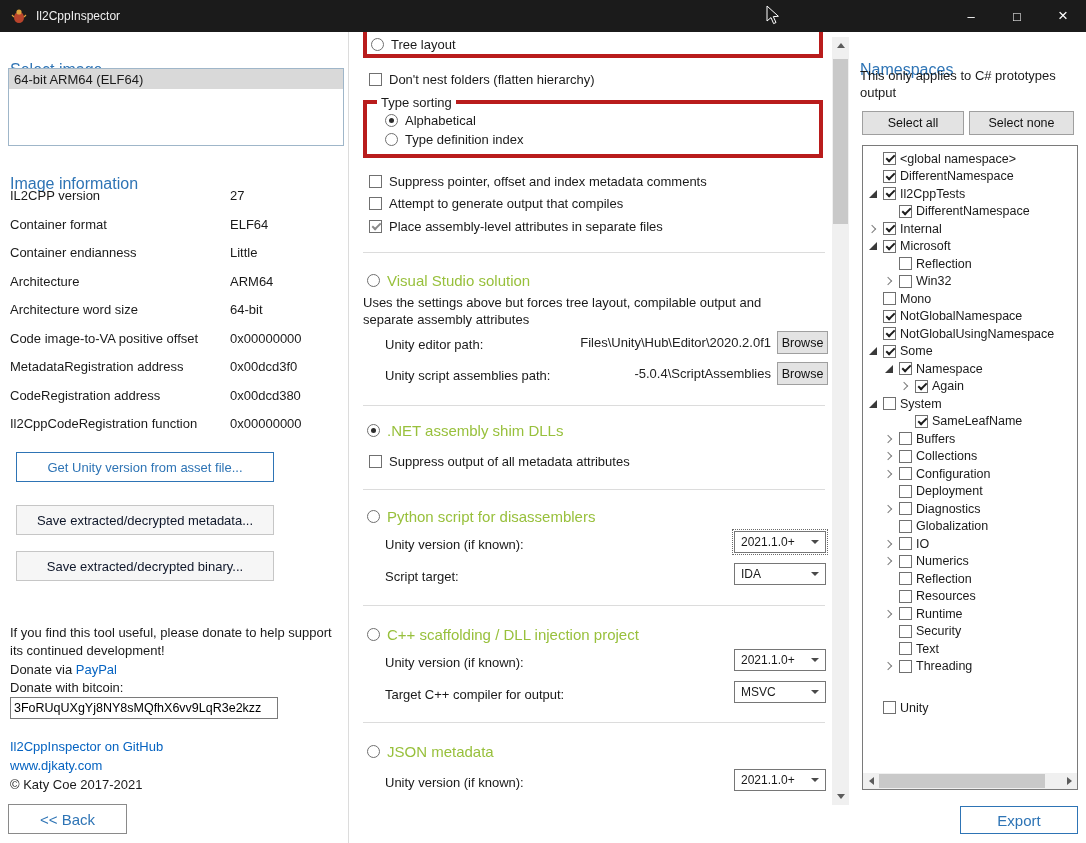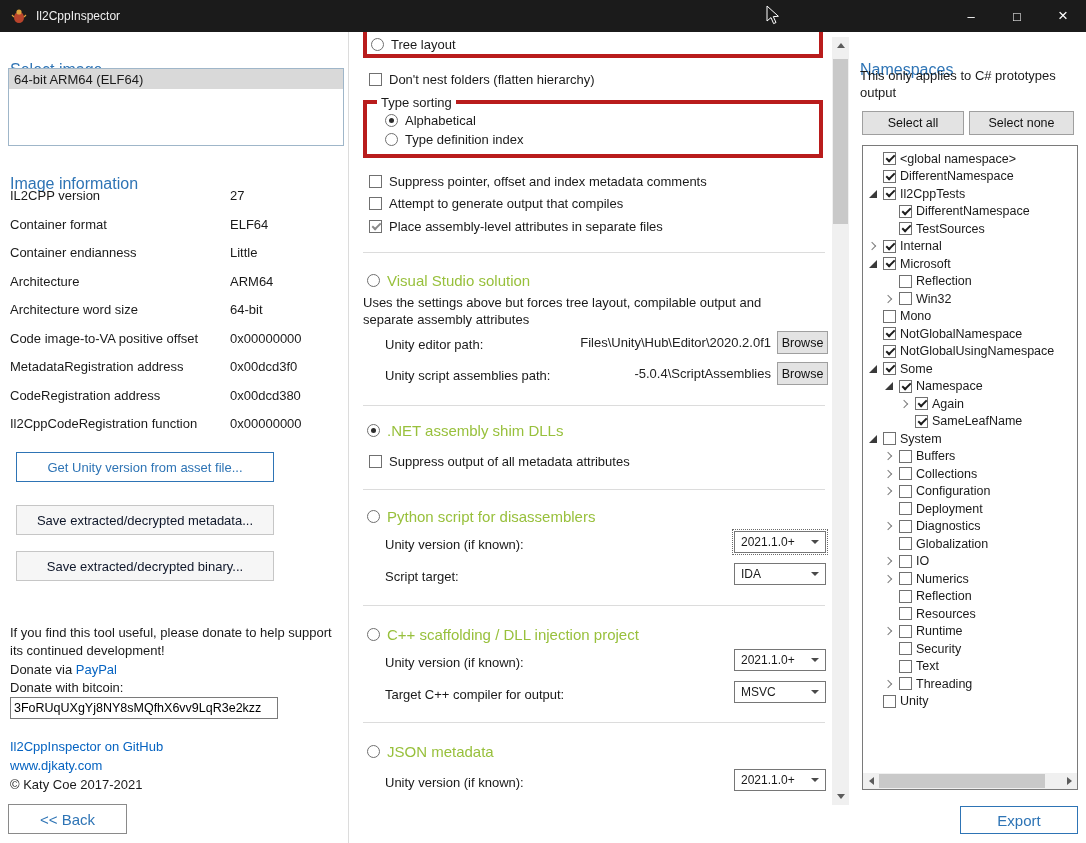--- a/index.html
+++ b/index.html
@@ -303,25 +303,20 @@
         <div class="tree-row" style="padding-left: 4px;">
           <span class="expander expanded"></span>
           <span class="checkbox checked"></span>
           <span>Il2CppTests</span>
         </div>
         <div class="tree-row" style="padding-left: 20px;">
           <span class="expander"></span>
           <span class="checkbox checked"></span>
           <span>DifferentNamespace</span>
         </div>
-        <div class="tree-row" style="padding-left: 20px;">
-          <span class="expander"></span>
-          <span class="checkbox checked"></span>
-          <span>TestSources</span>
-        </div>
         <div class="tree-row" style="padding-left: 4px;">
           <span class="expander collapsed"></span>
           <span class="checkbox checked"></span>
           <span>Internal</span>
         </div>
         <div class="tree-row" style="padding-left: 4px;">
           <span class="expander expanded"></span>
           <span class="checkbox checked"></span>
           <span>Microsoft</span>
         </div>
@@ -358,30 +353,30 @@
         <div class="tree-row" style="padding-left: 20px;">
           <span class="expander expanded"></span>
           <span class="checkbox checked"></span>
           <span>Namespace</span>
         </div>
         <div class="tree-row" style="padding-left: 36px;">
           <span class="expander collapsed"></span>
           <span class="checkbox checked"></span>
           <span>Again</span>
         </div>
+        <div class="tree-row" style="padding-left: 4px;">
+          <span class="expander expanded"></span>
+          <span class="checkbox"></span>
+          <span>System</span>
+        </div>
         <div class="tree-row" style="padding-left: 36px;">
           <span class="expander"></span>
           <span class="checkbox checked"></span>
           <span>SameLeafName</span>
         </div>
-        <div class="tree-row" style="padding-left: 4px;">
-          <span class="expander expanded"></span>
-          <span class="checkbox"></span>
-          <span>System</span>
-        </div>
         <div class="tree-row" style="padding-left: 20px;">
           <span class="expander collapsed"></span>
           <span class="checkbox"></span>
           <span>Buffers</span>
         </div>
         <div class="tree-row" style="padding-left: 20px;">
           <span class="expander collapsed"></span>
           <span class="checkbox"></span>
           <span>Collections</span>
         </div>
@@ -438,21 +433,21 @@
         <div class="tree-row" style="padding-left: 20px;">
           <span class="expander"></span>
           <span class="checkbox"></span>
           <span>Text</span>
         </div>
         <div class="tree-row" style="padding-left: 20px;">
           <span class="expander collapsed"></span>
           <span class="checkbox"></span>
           <span>Threading</span>
         </div>
-        <div class="tree-row" style="padding-left: 4px;">
+        <div class="tree-row" style="padding-left: 4px; margin-top: 24px;">
           <span class="expander"></span>
           <span class="checkbox"></span>
           <span>Unity</span>
         </div>
       </div>
     <div class="hscroll">
       <div class="hs-btn" style="left:0;">
           <span class="tri-left"></span>
         </div>
       <div class="hthumb" style="left:16px;width:166px;"></div>

